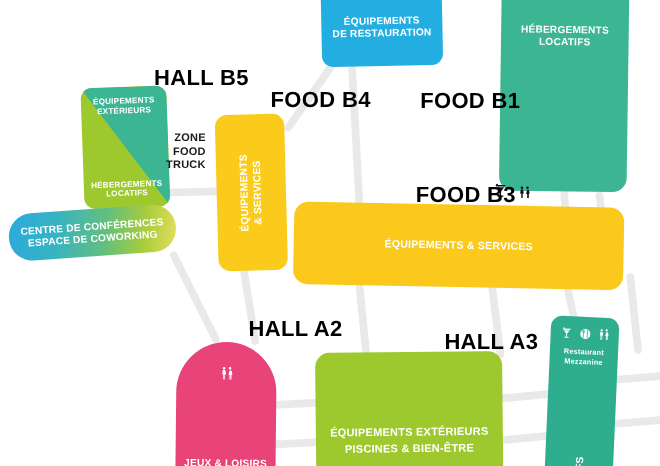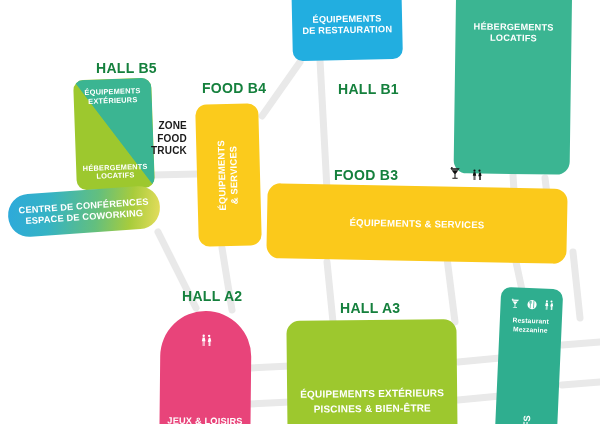--- a/index.html
+++ b/index.html
@@ -35,25 +35,26 @@
   }
   .zone-label {
     font-weight: bold;
     letter-spacing: 0.2px;
     line-height: 1.18;
     white-space: pre-line;
   }
   
   .hall-name {
     position: absolute;
-    color: #15803d;
+    color: #000000;
     font-weight: bold;
-    font-size: 14px;
+    font-size: 20px;
     letter-spacing: 0.3px;
     white-space: nowrap;
+    margin-left: 44px;
   }
   .zone-note {
     position: absolute;
     color: #1a1a1a;
     font-weight: bold;
     font-size: 10px;
     line-height: 1.25;
     text-align: right;
     white-space: pre-line;
     letter-spacing: 0.2px;
@@ -327,22 +328,22 @@
         <circle cx="7" cy="3.3" r="2.2"></circle>
         <path d="M5 6.4h4l1.4 7.2h-1.7V22h-1.3v-8.4h-0.8V22H5.3v-8.4H3.6z"></path>
         <circle cx="17" cy="3.3" r="2.2"></circle>
         <path d="M17 6.4c1.9 0 2.6 0.8 3 2.4l1.1 5.1h-1.6V22h-1.5v-7.5h-0.3V22h-1.5v-7.5h-1.6l1.1-5.1c0.4-1.6 1.1-2.4 3-2.4z"></path>
       </svg>
     </span>
   </div>
 
   <div class="hall-name" style="left:96px; top:60px;">HALL B5</div>
   <div class="hall-name" style="left:202px; top:80px;">FOOD B4</div>
-  <div class="hall-name" style="left:338px; top:81px;">HALL B1</div>
+  <div class="hall-name" style="left:338px; top:81px;">FOOD B1</div>
   <div class="hall-name" style="left:334px; top:167px;">FOOD B3</div>
   <div class="hall-name" style="left:182px; top:288px;">HALL A2</div>
-  <div class="hall-name" style="left:340px; top:300px;">HALL A3</div>
+  <div class="hall-name" style="left:360px; top:300px;">HALL A3</div>
 
   <div class="zone-note" style="left:139px; top:120px; width:48px;">ZONE
 FOOD
 TRUCK</div>
 
 </div>
 
 </body></html>

